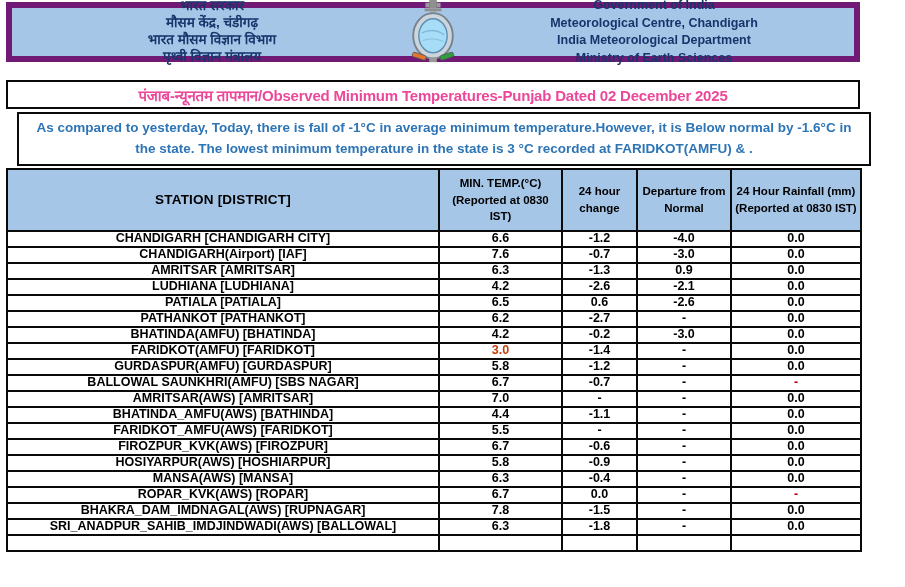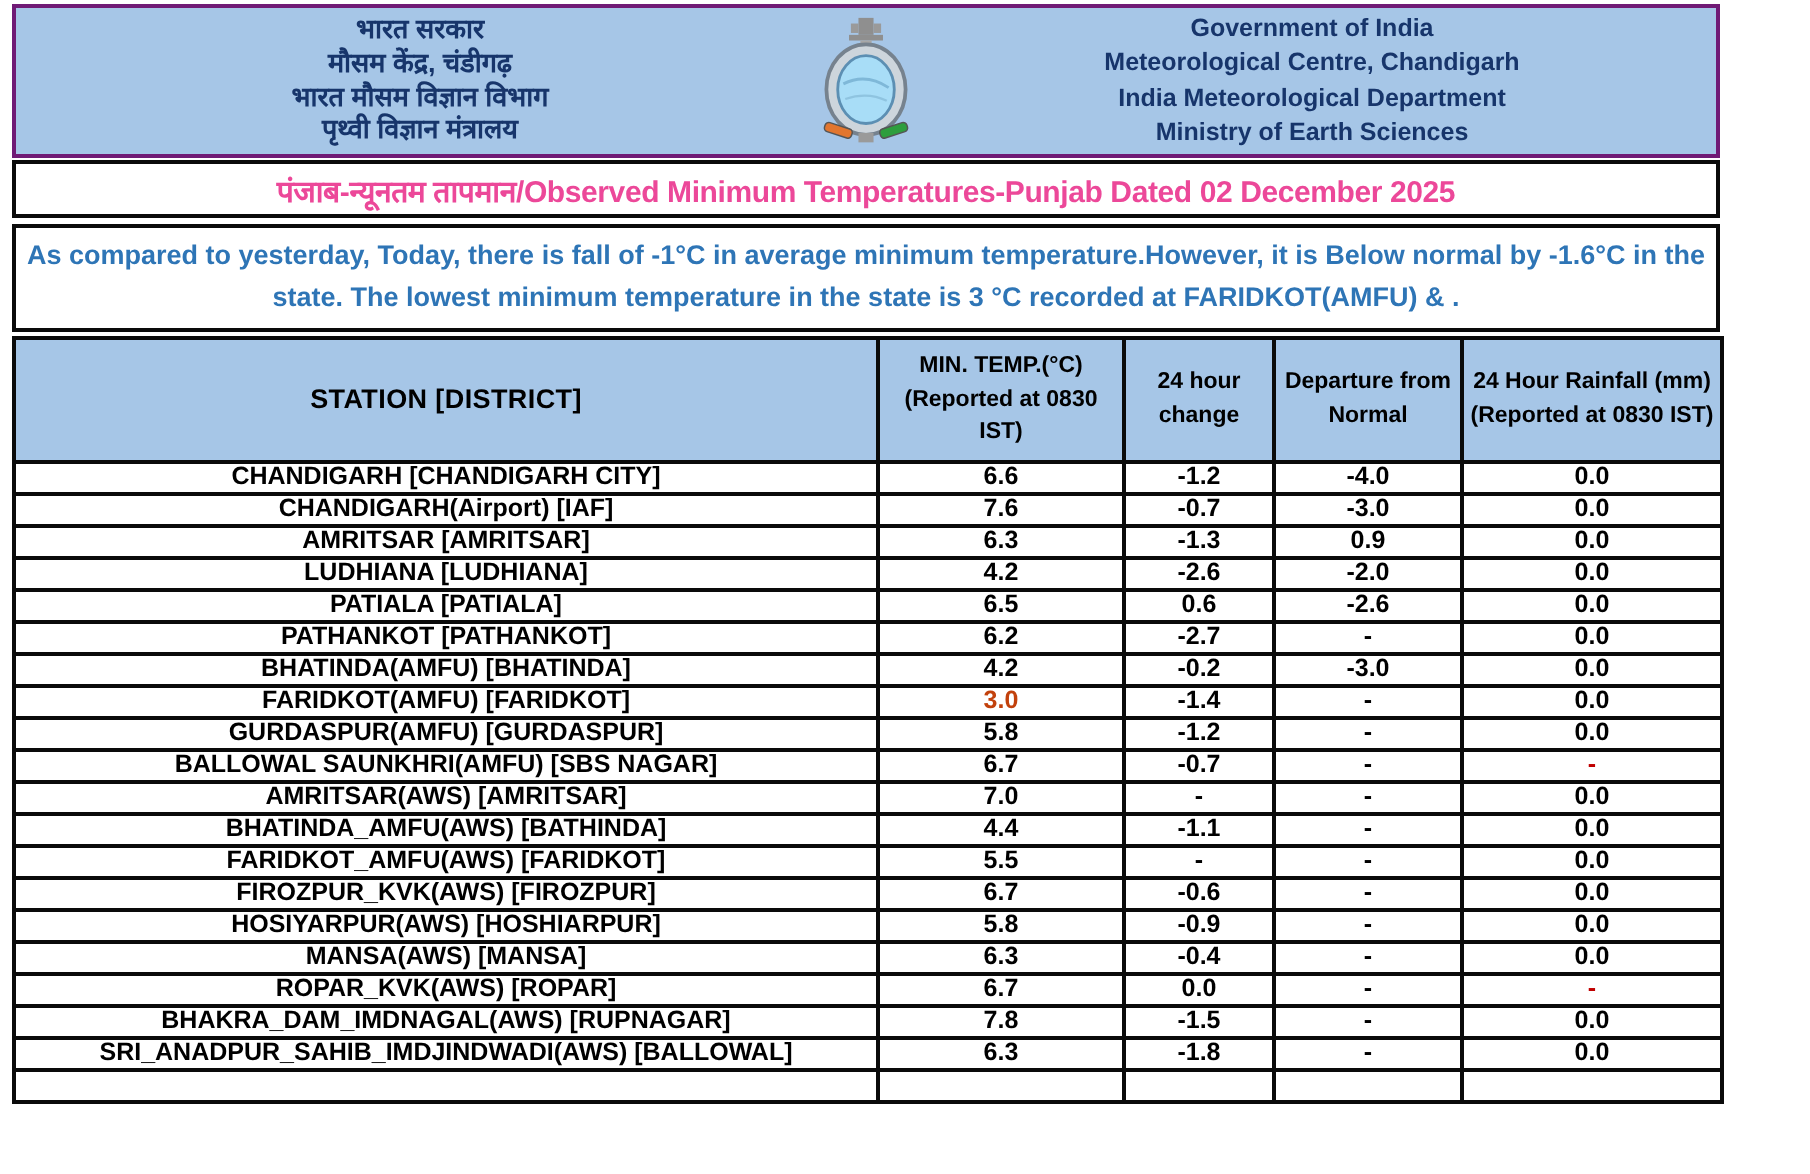--- a/index.html
+++ b/index.html
@@ -2,42 +2,42 @@
 <html><head>
 <meta charset="utf-8">
 <style>
   html,body{margin:0;padding:0;background:#ffffff;}
   .page{
     position:relative;width:905px;height:587px;overflow:hidden;background:#ffffff;
     font-family:"Liberation Sans","DejaVu Sans",sans-serif;
   }
   
   .masthead{
-    position:absolute;left:6px;top:2px;width:854px;height:77px;
-    background:#a6c6e7;border:2px solid #701a75;box-sizing:border-box;
+    position:absolute;left:6px;top:2px;width:854px;height:60px;
+    background:#a6c6e7;border:6px solid #701a75;box-sizing:border-box;
     display:flex;align-items:center;justify-content:space-between;padding:0 14px;
   }
   .masthead-col{flex:1;text-align:center;font-weight:bold;color:#17356b;}
   .masthead-col.hindi{font-size:13.5px;line-height:1.25;}
   .masthead-col.english{font-size:12.5px;line-height:1.4;}
   .logo{width:62px;height:66px;flex:0 0 auto;margin:0 4px;}
   
   .title-box{
     position:absolute;left:6px;top:80px;width:854px;height:29px;
     border:2.5px solid #0a0a0a;box-sizing:border-box;background:#ffffff;
     display:flex;align-items:center;justify-content:center;
     color:#ec4899;font-weight:bold;font-size:15px;letter-spacing:-0.2px;
   }
   
   .summary-box{
-    position:absolute;left:6px;top:112px;width:854px;height:54px;
+    position:absolute;left:17px;top:112px;width:854px;height:54px;
     border:2.5px solid #0a0a0a;box-sizing:border-box;background:#ffffff;
     display:flex;align-items:center;justify-content:center;
     color:#2e75b6;font-weight:bold;font-size:13.5px;line-height:1.55;
-    text-align:center;padding:0 2px;
+    text-align:center;padding:0 14px;
   }
   
   table.obs{
     position:absolute;left:6px;top:168px;width:854px;
     border-collapse:collapse;table-layout:fixed;
   }
   table.obs th,table.obs td{
     border:2px solid #0a0a0a;font-weight:bold;color:#000;
     text-align:center;vertical-align:middle;padding:0 2px;overflow:hidden;
   }
@@ -132,21 +132,21 @@
           <td>AMRITSAR  [AMRITSAR]</td>
           <td>6.3</td>
           <td>-1.3</td>
           <td>0.9</td>
           <td>0.0</td>
         </tr>
         <tr>
           <td>LUDHIANA  [LUDHIANA]</td>
           <td>4.2</td>
           <td>-2.6</td>
-          <td>-2.0</td>
+          <td>-2.1</td>
           <td>0.0</td>
         </tr>
         <tr>
           <td>PATIALA  [PATIALA]</td>
           <td>6.5</td>
           <td>0.6</td>
           <td>-2.6</td>
           <td>0.0</td>
         </tr>
         <tr>

